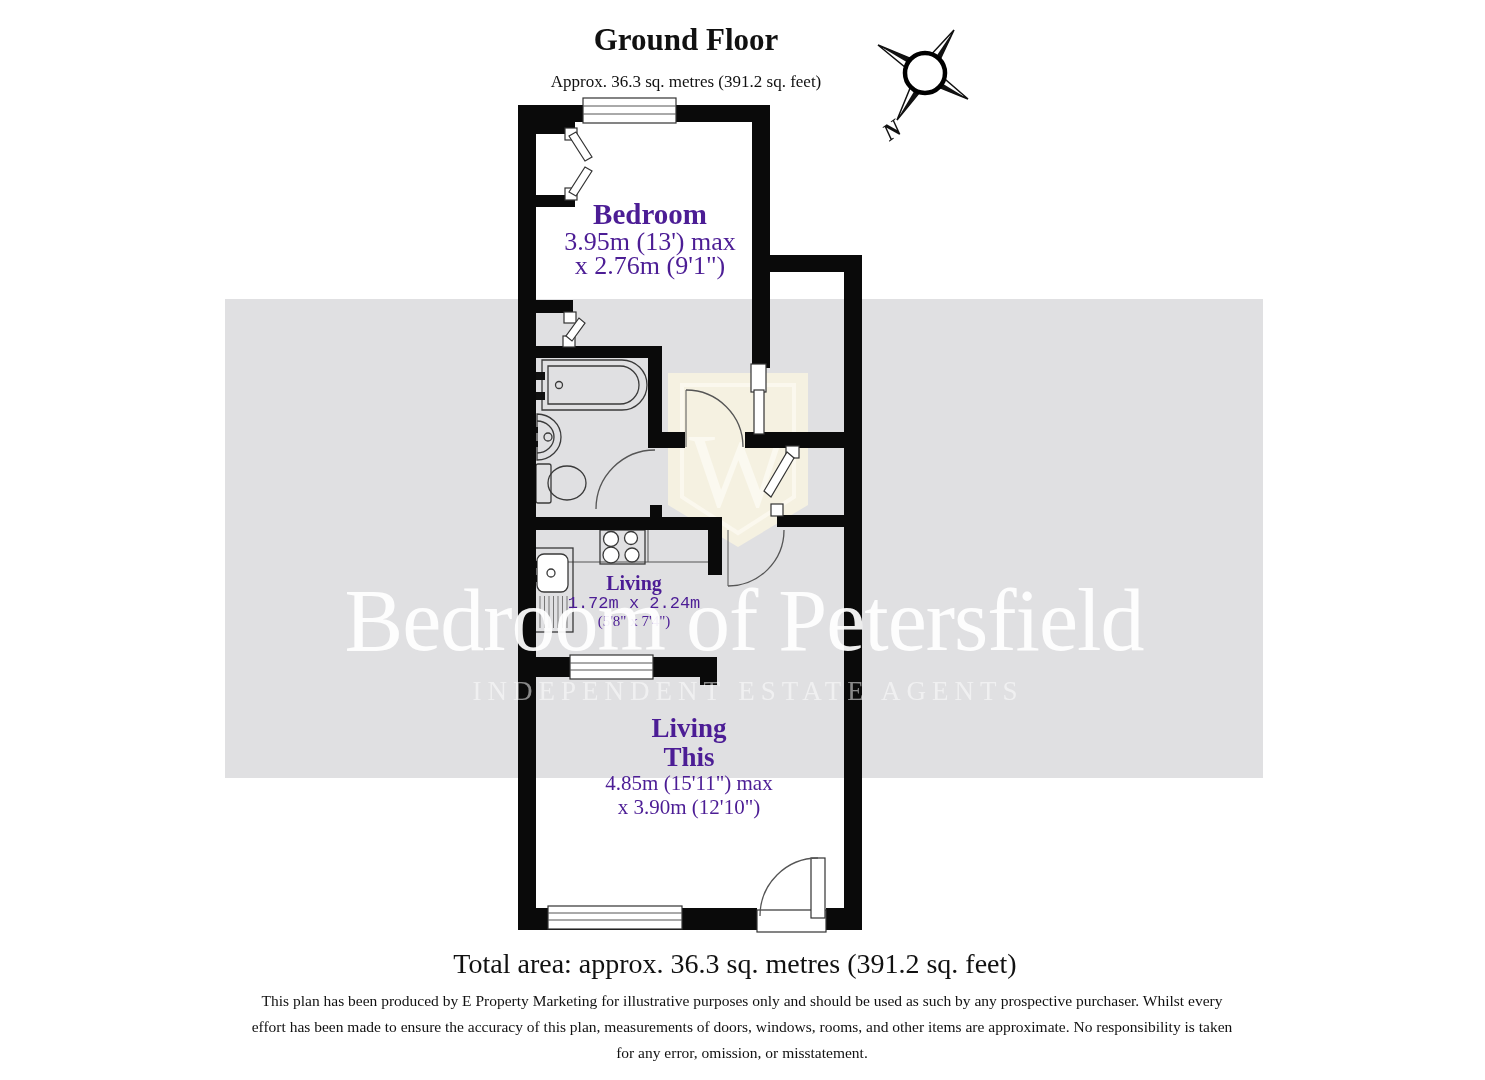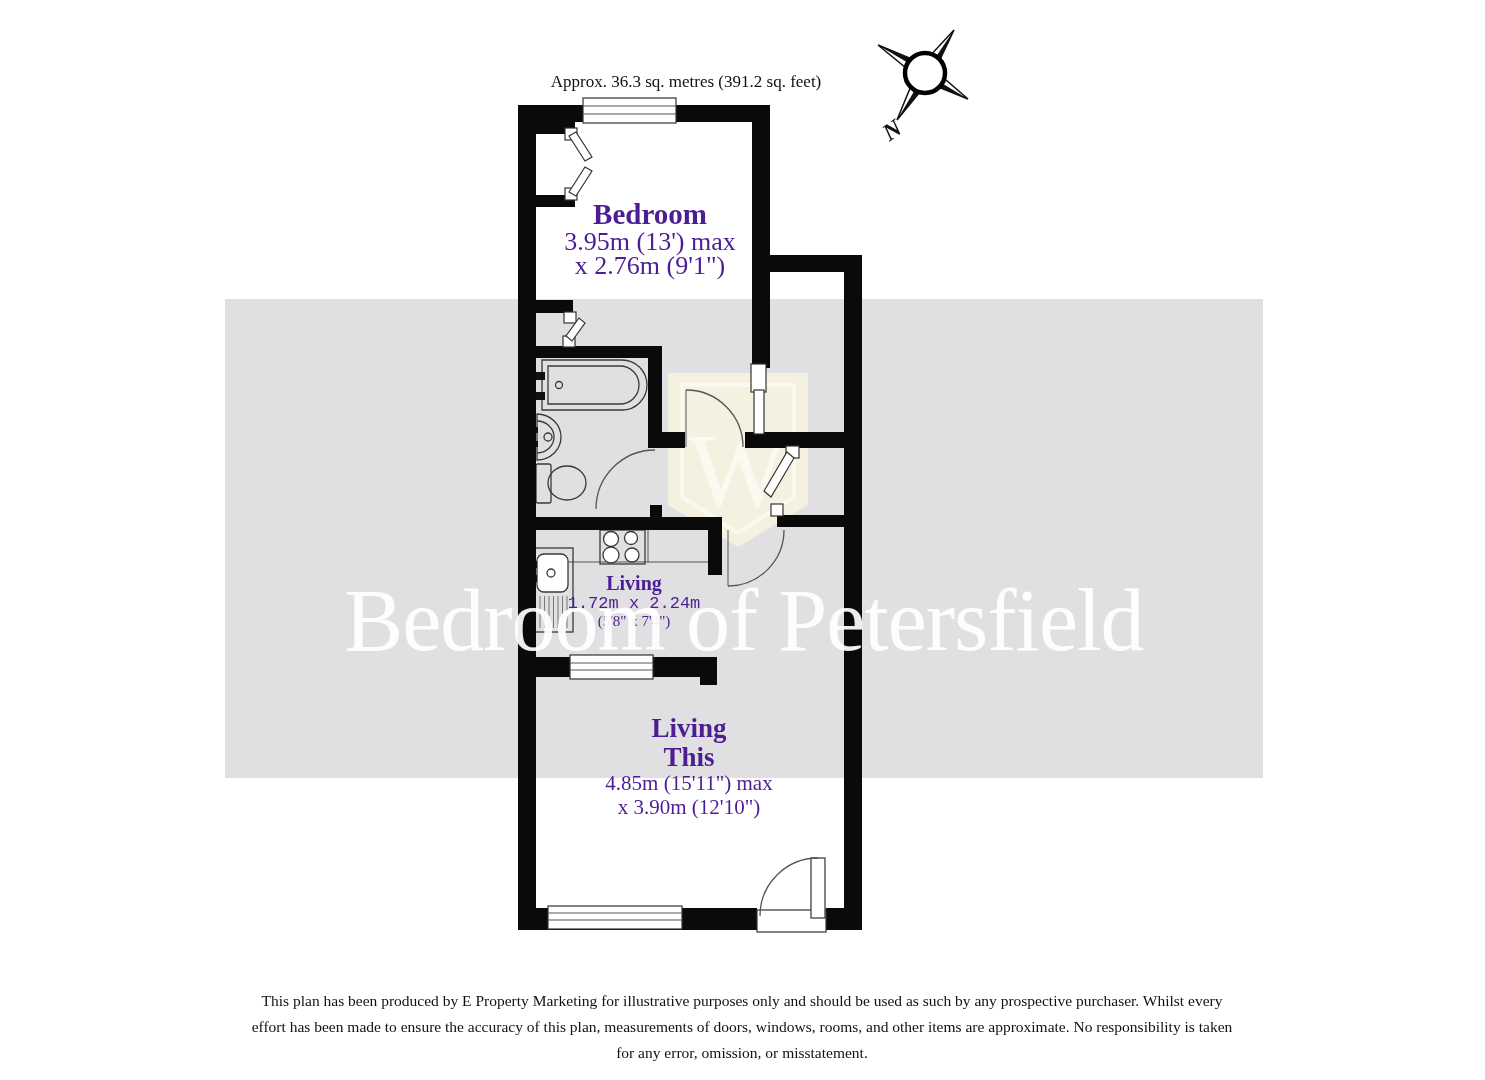--- a/index.html
+++ b/index.html
@@ -177,36 +177,39 @@
       <polygon points="968,99 933,85 925,73" fill="#111"></polygon>
       <polygon points="897,120 913,81 925,73 924,87" fill="#fff" stroke="#111" stroke-width="1.5"></polygon>
       <polygon points="897,120 924,87 925,73" fill="#111"></polygon>
       <polygon points="878,45 917,61 925,73 911,72" fill="#fff" stroke="#111" stroke-width="1.5"></polygon>
       <polygon points="878,45 917,61 925,73" fill="#111"></polygon>
       <circle cx="925" cy="73" r="20" fill="#fff" stroke="#000" stroke-width="4.5"></circle>
       <text x="884" y="140" font-family="Liberation Serif, serif" font-size="24" font-weight="bold" font-style="italic" transform="rotate(-35 889 132)" fill="#111">N</text>
     </g>
   </svg>
 
+  <div id="title" class="abs ctr">Ground Floor</div>
   <div id="subtitle" class="abs ctr">Approx. 36.3 sq. metres (391.2 sq. feet)</div>
 
   <div id="bedroom-label" class="abs ctr room-label">
     <div class="nm">Bedroom</div>
     <div class="dm">3.95m (13') max</div>
     <div class="dm">x 2.76m (9'1")</div>
   </div>
   <div id="kitchen-label" class="abs ctr room-label">
     <div class="nm">Living</div>
     <div class="dm">1.72m x 2.24m</div>
     <div class="dm2">(5'8" x 7'4")</div>
   </div>
   <div id="living-label" class="abs ctr room-label">
     <div class="nm">Living</div>
     <div class="nm">This</div>
     <div class="dm">4.85m (15'11") max</div>
     <div class="dm">x 3.90m (12'10")</div>
   </div>
 
   <div id="brand" class="abs ctr">Bedroom of Petersfield</div>
-
+  <div id="tagline" class="abs ctr">INDEPENDENT ESTATE AGENTS</div>
+
+  <div id="total-area" class="abs ctr">Total area: approx. 36.3 sq. metres (391.2 sq. feet)</div>
   <div id="disclaimer" class="abs">This plan has been produced by E Property Marketing for illustrative purposes only and should be used as such by any prospective purchaser. Whilst every effort has been made to ensure the accuracy of this plan, measurements of doors, windows, rooms, and other items are approximate. No responsibility is taken for any error, omission, or misstatement.</div>
 
 </div>
 
 </body></html>

